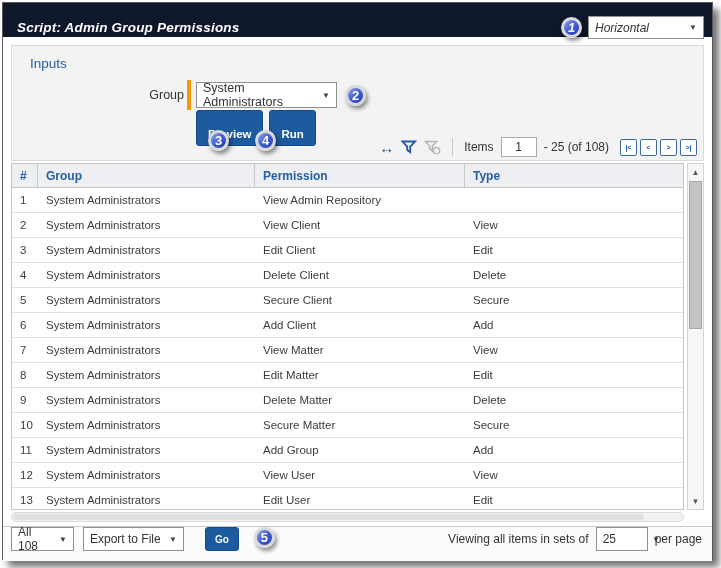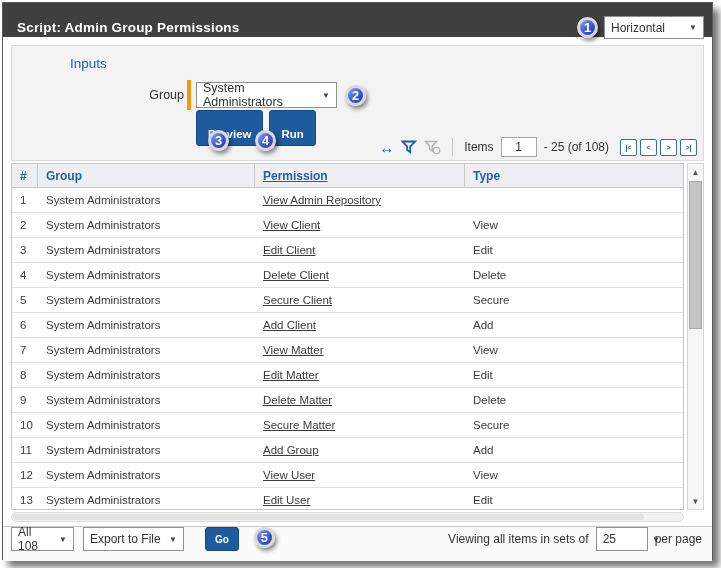--- a/index.html
+++ b/index.html
@@ -6,52 +6,52 @@
   html,body { width:721px; height:568px; background:#ffffff; font-family:"Liberation Sans", sans-serif; overflow:hidden; }
 
   .window {
     position:absolute; left:2px; top:2px; width:711px; height:558px;
     background:#fff; border:1px solid #5a5a5a;
     box-shadow:6px 7px 7px rgba(0,0,0,0.55);
     display:flex; flex-direction:column;
   }
 
   
-  .titlebar { height:34px; background:#404040; display:flex; align-items:center; padding:15px 8px 0 14px; flex:0 0 auto; }
+  .titlebar { height:34px; background:#0f172a; display:flex; align-items:center; padding:15px 8px 0 14px; flex:0 0 auto;font-style:italic; }
   .title { color:#fff; font-weight:bold; font-size:13.5px; letter-spacing:.2px; }
   .titlebar-right { margin-left:auto; display:flex; align-items:center; gap:6px; }
 
   
   .badge {
     width:21px; height:21px; border-radius:50%;
     background:linear-gradient(135deg,#93a9ea 0%,#4a63d8 45%,#2133b5 100%);
     border:3px solid #d9d9d9;
     box-shadow:2px 3px 4px rgba(0,0,0,0.45);
     color:#fff; font-weight:bold; font-size:13px;
     display:flex; align-items:center; justify-content:center; flex:0 0 auto;
   }
 
   
   .dd {
     display:inline-flex; align-items:center; justify-content:space-between;
     background:#fff; border:1px solid #919191; color:#333;
     font-size:12px; padding:0 6px; height:23px; cursor:default;
   }
   .dd .dd-arrow { font-size:8px; color:#444; margin-left:8px; }
-  .dd-layout { width:100px; }
+  .dd-layout { width:116px; }
   .dd-group  { width:141px; height:26px; font-size:12.5px; }
   .dd-all    { width:63px; height:24px; }
   .dd-export { width:101px; height:24px; }
   .dd-perpage{ width:52px; height:24px;gap:28px; }
 
   
   .content { padding:8px 8px 0 8px; flex:1 1 auto; display:flex; flex-direction:column; }
 
   .panel { position:relative; height:116px; background:#f3f3f4; border:1px solid #dadada; flex:0 0 auto; }
-  .panel-heading { position:absolute; left:18px; top:10px; color:#2460a5; font-size:13.5px;margin-left:40px; }
+  .panel-heading { position:absolute; left:18px; top:10px; color:#2460a5; font-size:13.5px; }
 
   .group-row { position:absolute; left:132px; top:34px; display:flex; align-items:center; }
   .group-label { width:40px; text-align:right; color:#333; font-size:12.5px; margin-right:3px; }
   .required-bar { width:4px; height:30px; background:#f5980c; margin-right:5px; }
   .group-row .badge { margin-left:8px; }
 
   .buttons-row { position:absolute; left:184px; top:64px; display:flex; gap:6px; }
   .btn {
     background:#1d5a9e; border:1px solid #164a85; color:#fff;
     font-family:"Liberation Sans",sans-serif; font-weight:bold; font-size:11.5px;
@@ -75,21 +75,21 @@
   
   .grid-area { display:flex; margin-top:2px; flex:0 0 auto; }
   .table { flex:1 1 auto; border:1px solid #c6c6c6; background:#fff; }
   .thead { display:flex; height:24px; background:#edeff3; border-bottom:1px solid #c6c6c6; align-items:center; }
   .th { color:#2460a5; font-weight:bold; font-size:12px; height:100%; display:flex; align-items:center; }
   .tbody { height:321px; overflow:hidden; }
   .trow { display:flex; height:25px; align-items:center; border-bottom:1px solid #e2e2e2; background:#fff; }
   .tcell { color:#3c3c3c; font-size:11.5px; overflow:hidden; white-space:nowrap; }
   .col-num  { width:26px;  padding-left:8px; }
   .col-group{ width:217px; padding-left:8px; }
-  .col-perm { width:210px; padding-left:8px;text-decoration:underline; }
+  .col-perm { width:210px; padding-left:8px; }
   .col-type { flex:1; padding-left:8px; }
   .th.col-num, .th.col-group, .th.col-perm { border-right:1px solid #c9c9c9; }
 
   
   .vscrollbar { width:17px; margin-left:3px; position:relative; background:#f6f6f6; border:1px solid #d4d4d4; flex:0 0 auto; }
   .scroll-arrow { position:absolute; left:0; width:100%; height:14px; display:flex; align-items:center; justify-content:center; font-size:8px; color:#555; }
   .arrow-up { top:1px; } .arrow-down { bottom:1px; }
   .vthumb { position:absolute; left:1px; right:1px; top:17px; height:148px; background:#c4c4c4; border:1px solid #a9a9a9; }
   .hscrollbar { height:10px; margin-top:2px; margin-right:20px; background:#f2f2f2; border:1px solid #dcdcdc; border-radius:5px; position:relative; flex:0 0 auto; }
   .hthumb { position:absolute; left:1px; top:1px; bottom:1px; width:94%; background:#e1e1e1; border-radius:4px; }

